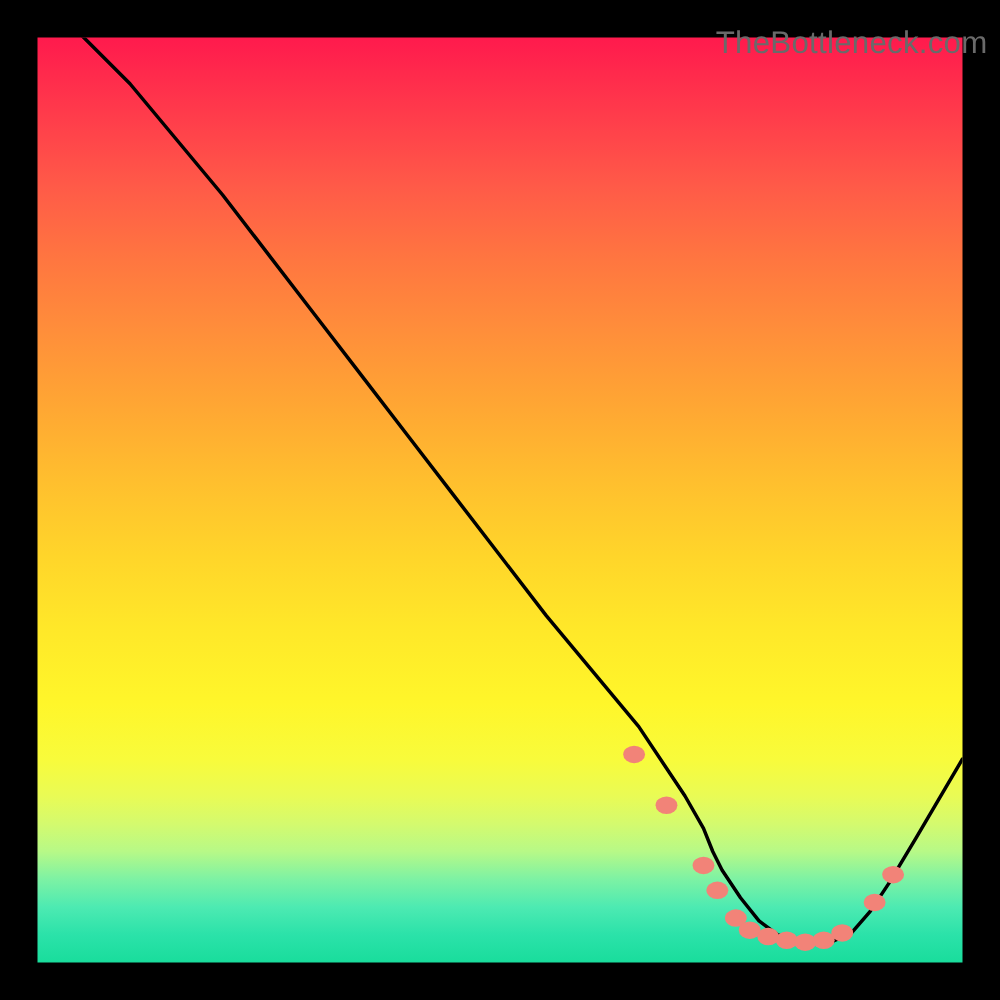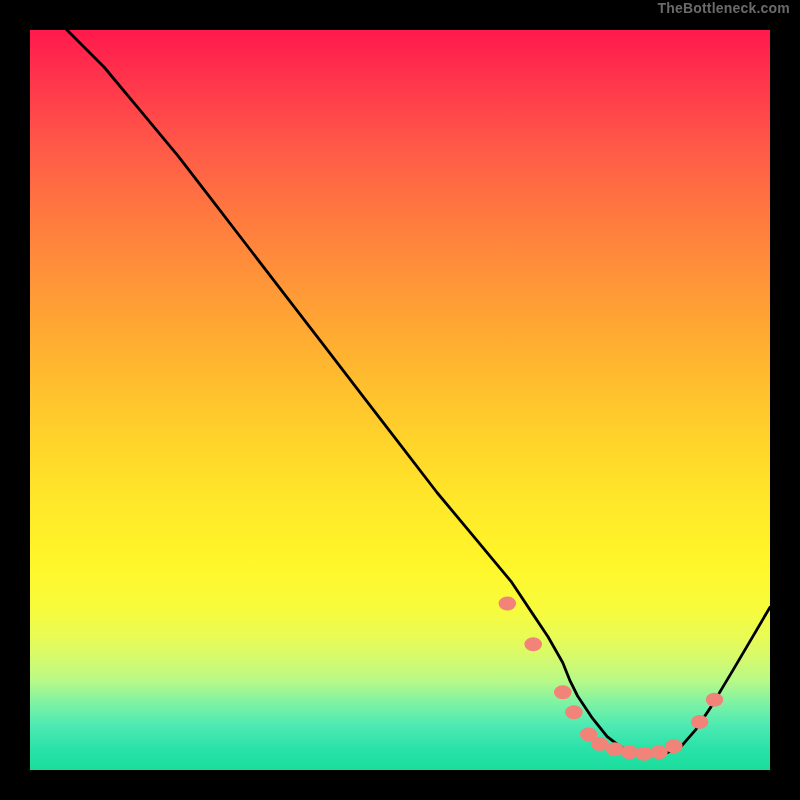--- a/index.html
+++ b/index.html
@@ -47,25 +47,25 @@
   }
   .plot-svg {
     position: absolute;
     left: 0;
     top: 0;
     width: 740px;
     height: 740px;
   }
   .watermark {
     position: absolute;
-    top: 0;
+    top: 20px;
     right: 10px;
     color: #6a6a6a;
-    font-size: 14px;
-    font-weight: 700;
+    font-size: 25px;
+    font-weight: 400;
     letter-spacing: 0.2px;
     white-space: nowrap;
   }
 </style>
 </head>
 <body>
 
 <div class="frame">
   <div class="plot-area">
     <svg class="plot-svg" viewBox="0 0 740 740">

